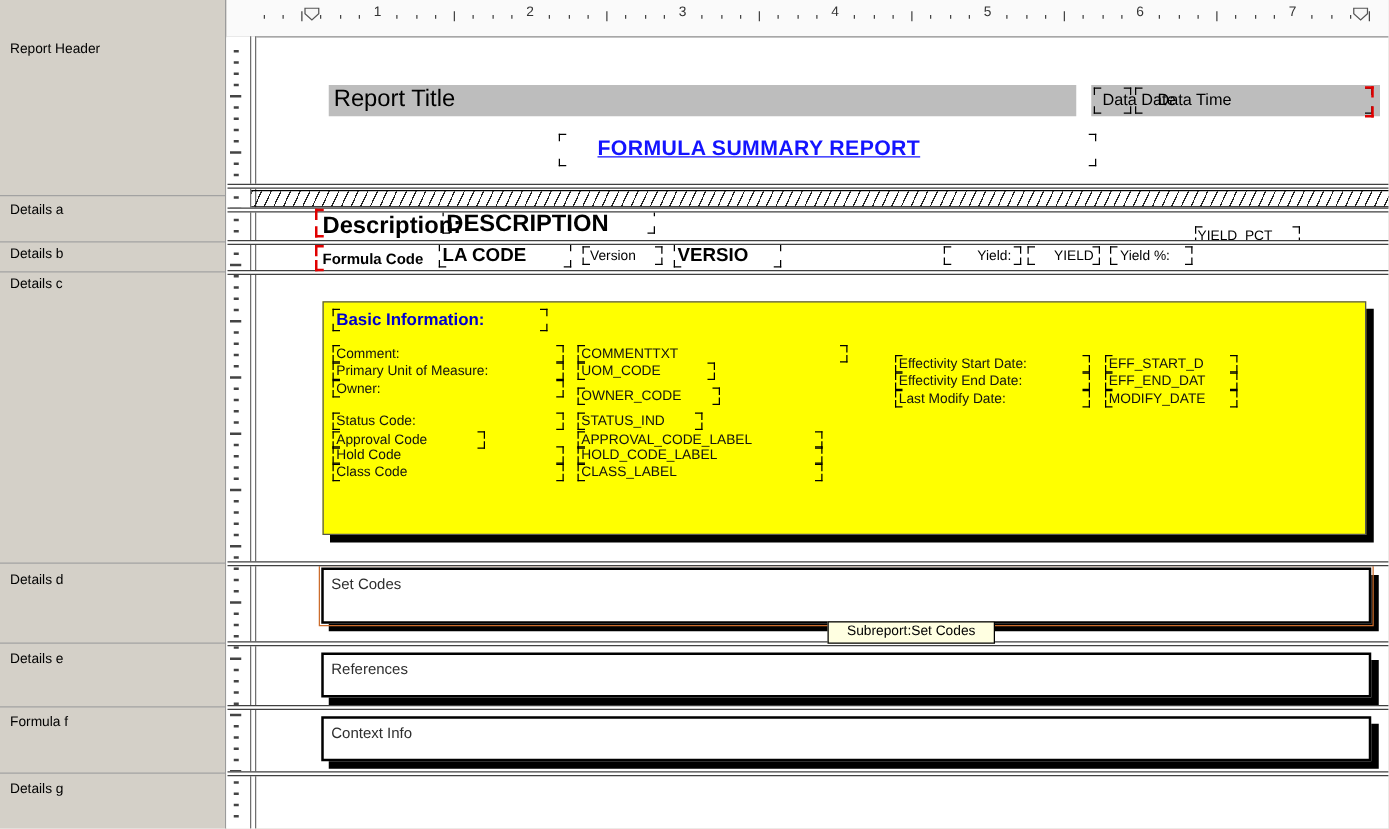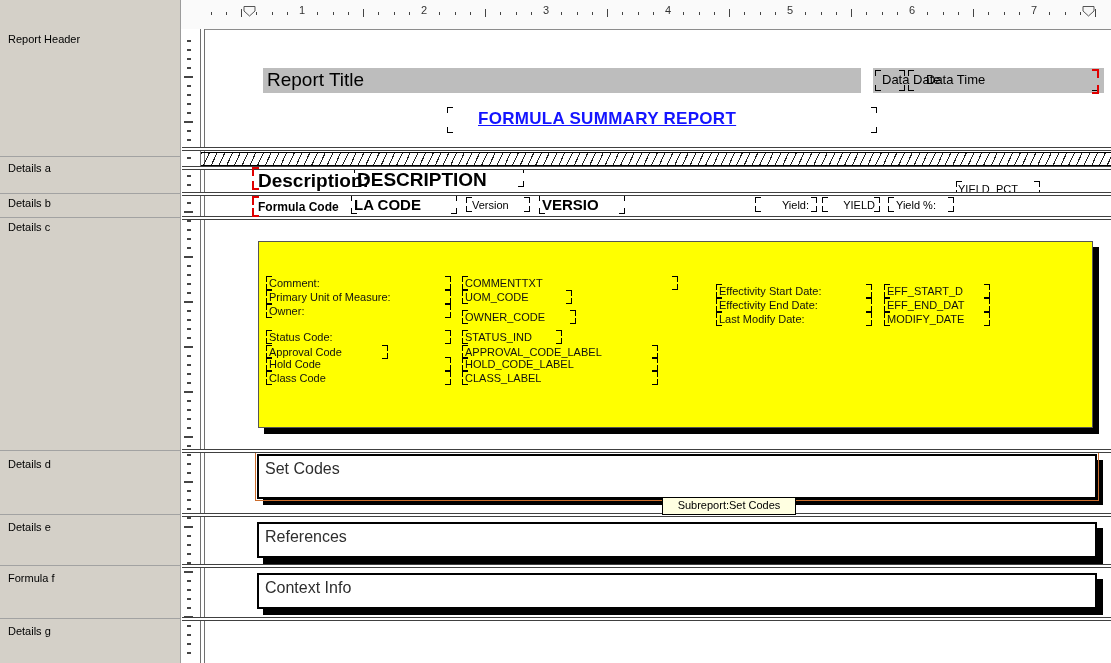--- a/index.html
+++ b/index.html
@@ -60,21 +60,21 @@
   #bi-title{left:266px;top:247px;width:172px;height:18px;}
   #bi-title span{position:absolute;left:3px;top:1px;font-size:13.5px;font-weight:bold;color:#0000cc;white-space:nowrap;}
   .bi-lbl{left:266px;width:185px;height:14px;}
   .bi-val{left:462px;height:14px;}
   .bi-rlbl{left:716px;width:156px;height:14px;}
   .bi-rval{left:884px;width:106px;height:14px;}
   .bi-txt{position:absolute;left:3px;top:1px;font-size:11px;color:#111;white-space:nowrap;}
 
   
   .subbox{position:absolute;left:257px;width:840px;background:#fff;border:2px solid #000;box-shadow:6px 6px 0 #000;box-sizing:border-box;}
-  .subbox .t{position:absolute;left:6px;top:4px;font-size:16px;color:#2e2e2e;white-space:nowrap;}
+  .subbox .t{position:absolute;left:6px;top:4px;font-size:12px;color:#2e2e2e;white-space:nowrap;}
   #setcodes{outline:1px solid #cc6d2d;outline-offset:1px;}
 
   
   #tooltip{position:absolute;left:662px;top:497px;width:134px;height:18px;background:#ffffe1;border:1px solid #000;z-index:20;box-sizing:border-box;
            font-size:11px;color:#000;text-align:center;line-height:15px;white-space:nowrap;}
 
   .marker{position:absolute;top:6px;width:13px;height:11px;}
 </style>
 </head>
 <body>
@@ -289,20 +289,23 @@
   </div>
   <div class="fld" style="left:888px;top:197px;width:66px;height:15px">
     <span class="lbl11" style="position:absolute;left:8px;top:2px">Yield %:</span>
   </div>
   <div class="fld" style="left:956px;top:181px;width:84px;height:15px">
     <span class="lbl11" style="position:absolute;left:2px;top:2px">YIELD_PCT</span>
   </div>
   <div class="hdiv" style="top:216px"></div>
 
   <div id="yellowbox" class="abs"></div>
+  <div id="bi-title" class="fld">
+    <span>Basic Information:</span>
+  </div>
 
   <div class="fld bi-lbl" style="top:276px">
       <span class="bi-txt">Comment:</span>
     </div>
   <div class="fld bi-val" style="top:276px;width:216px">
       <span class="bi-txt">COMMENTTXT</span>
     </div>
 
   <div class="fld bi-lbl" style="top:290px">
       <span class="bi-txt">Primary Unit of Measure:</span>

